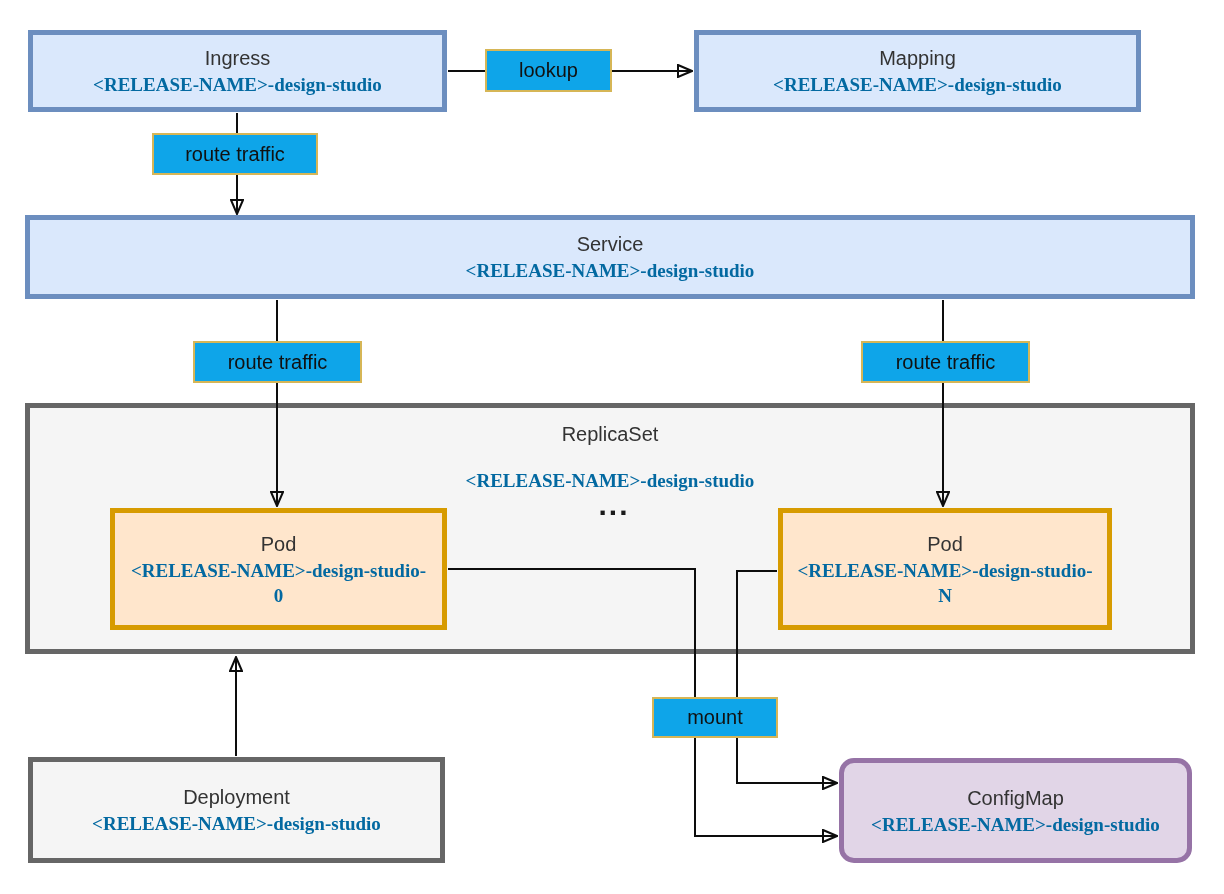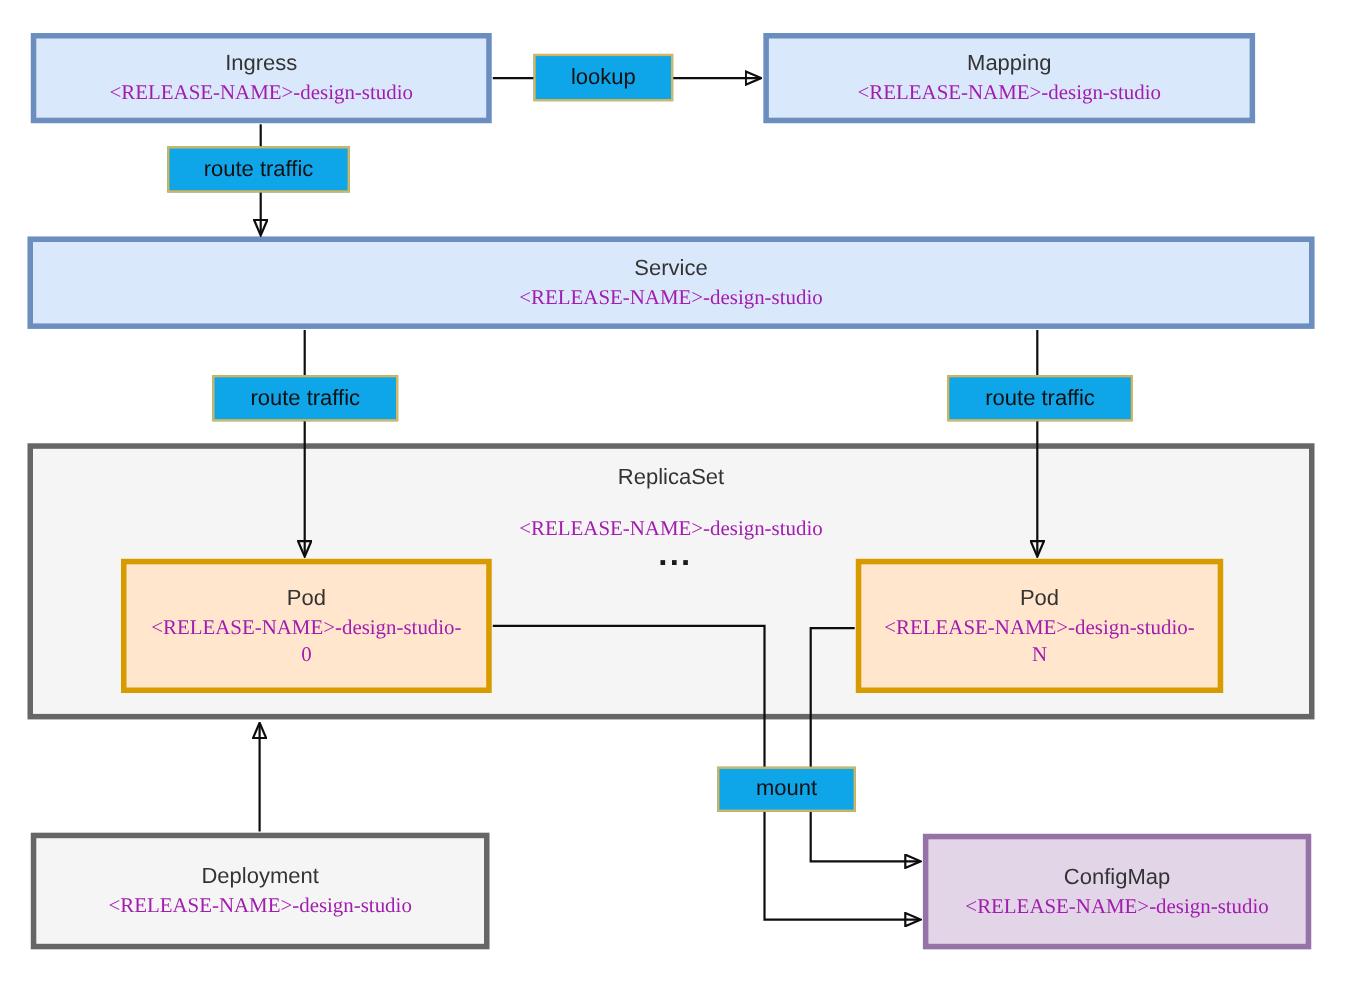--- a/index.html
+++ b/index.html
@@ -25,38 +25,38 @@
     text-align: center;
     z-index: 1;
   }
   .node .title {
     font-size: 20px;
     color: #333333;
     line-height: 1.45;
   }
   .node .subtitle {
     font-family: "Liberation Serif", serif;
-    font-weight: normal;
+    font-weight: bold;
     font-size: 19px;
-    color: #a21caf;
+    color: #0369a1;
     line-height: 1.3;
   }
   .blue   { background: #dae8fc; border-color: #6c8ebf; }
   .orange { background: #ffe6cc; border-color: #d79b00; }
   .gray   { background: #f5f5f5; border-color: #666666; }
   .purple { background: #e1d5e7; border-color: #9673a6; }
 
   .node-ingress    { left: 28px;  top: 30px;  width: 419px;  height: 82px;  }
   .node-mapping    { left: 694px; top: 30px;  width: 447px;  height: 82px;  }
   .node-service    { left: 25px;  top: 215px; width: 1170px; height: 84px;  }
   .node-replicaset { left: 25px;  top: 403px; width: 1170px; height: 251px; justify-content: flex-start; padding-top: 12px; gap: 20px; }
   .node-pod0       { left: 110px; top: 508px; width: 337px;  height: 122px; }
   .node-podn       { left: 778px; top: 508px; width: 334px;  height: 122px; }
   .node-deployment { left: 28px;  top: 757px; width: 417px;  height: 106px; }
-  .node-configmap  { left: 839px; top: 758px; width: 353px;  height: 105px; }
+  .node-configmap  { left: 839px; top: 758px; width: 353px;  height: 105px; border-radius: 15px; }
 
   
   svg.edges {
     position: absolute;
     left: 0; top: 0;
     width: 1224px; height: 894px;
     z-index: 2;
     pointer-events: none;
   }
   svg.edges path, svg.edges polyline {

